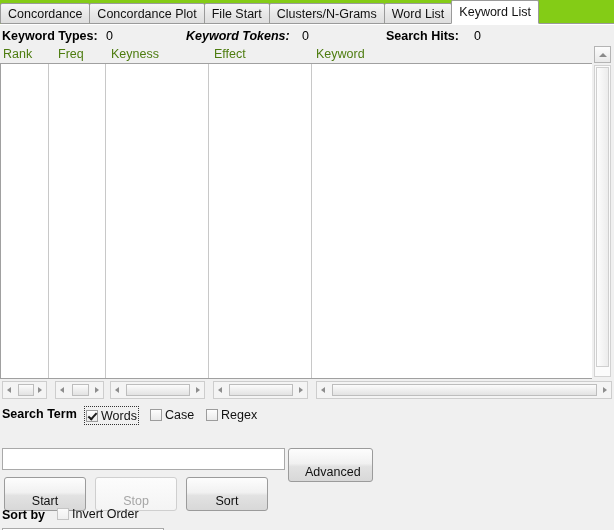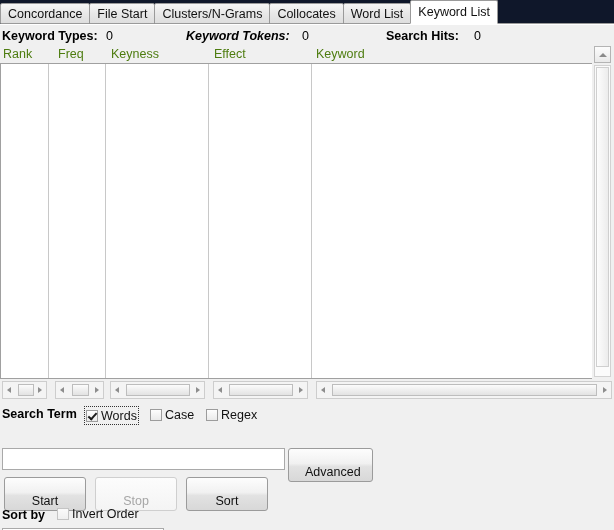--- a/index.html
+++ b/index.html
@@ -16,21 +16,21 @@
     overflow: hidden;
     position: relative;
   }
 
   
   .tabstrip {
     position: absolute;
     left: 0; top: 0;
     width: 614px;
     height: 24px;
-    background: #0f172a;
+    background: #84cc16;
     display: flex;
     align-items: flex-end;
   }
   .tab {
     height: 21px;
     line-height: 21px;
     padding: 0 7px;
     margin-top: 3px;
     background: linear-gradient(to bottom, #f6f6f6 0%, #e8e8e8 50%, #dedede 100%);
     border: 1px solid #9a9a9a;
@@ -369,23 +369,23 @@
     background: #ffffff;
     border: 1px solid #a9a9a9;
     box-sizing: border-box;
   }
 </style>
 </head>
 <body>
 
 <div class="tabstrip">
   <div class="tab"><span>Concordance</span></div>
+  <div class="tab"><span>Concordance Plot</span></div>
   <div class="tab"><span>File Start</span></div>
   <div class="tab"><span>Clusters/N-Grams</span></div>
-  <div class="tab"><span>Collocates</span></div>
   <div class="tab"><span>Word List</span></div>
   <div class="tab active"><span>Keyword List</span></div>
   <div class="tabstrip-filler"></div>
 </div>
 
 <div class="panel">
 
   <div class="stats">
     <span class="stat-label" id="lbl-types">Keyword Types:</span>
     <span class="stat-value" id="val-types">0</span>

